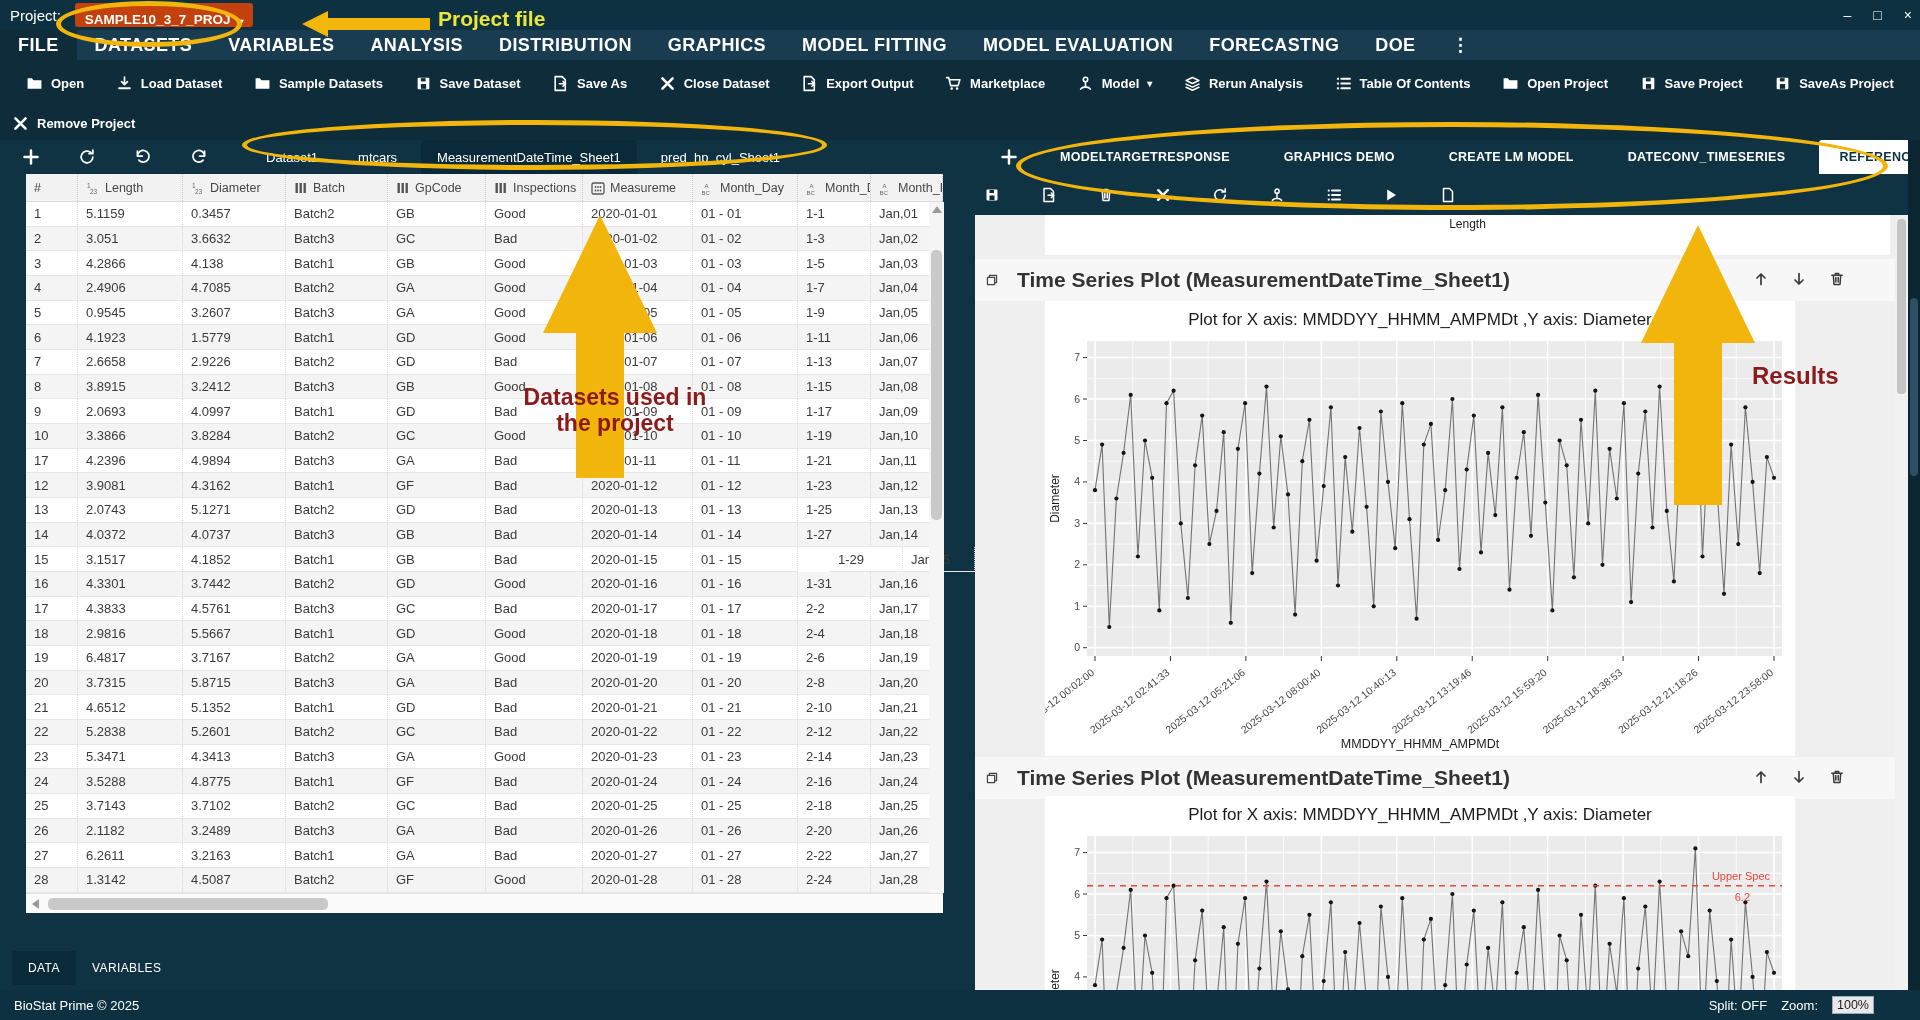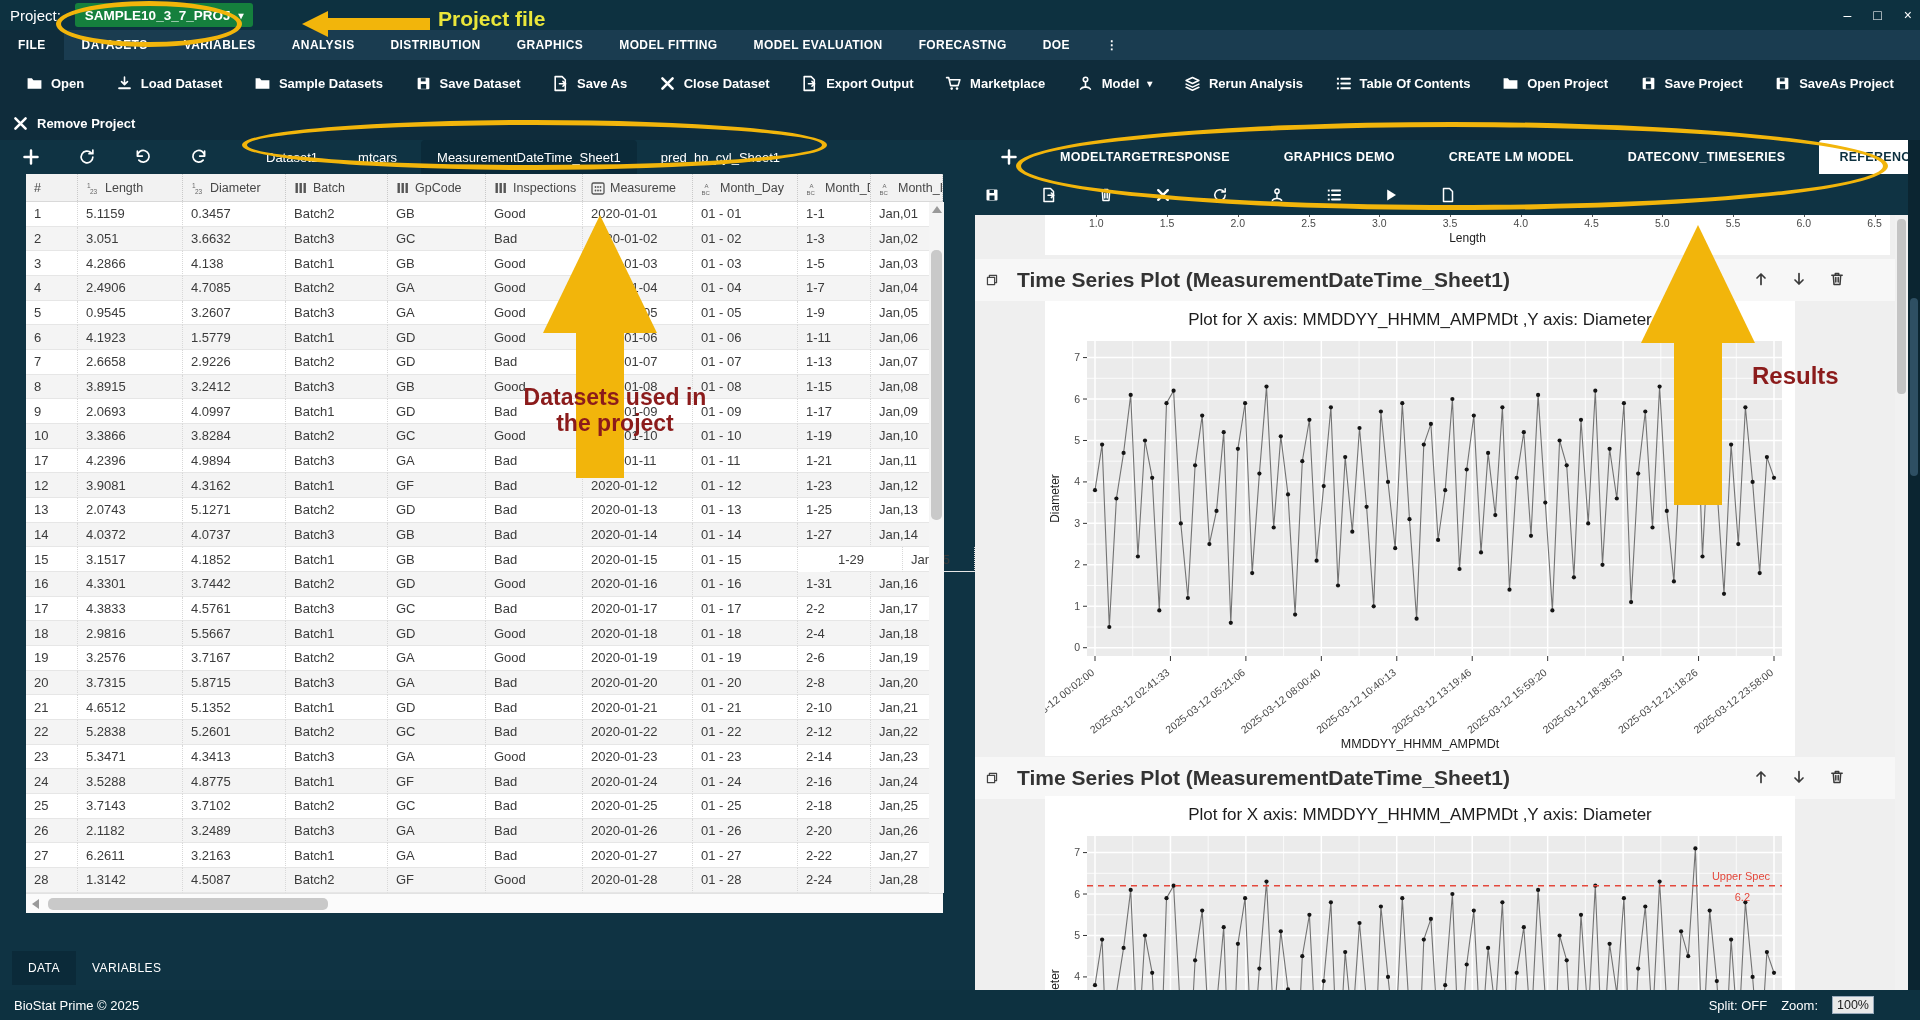--- a/index.html
+++ b/index.html
@@ -3,28 +3,28 @@
 <meta charset="utf-8">
 <style>
   * { margin:0; padding:0; box-sizing:border-box; }
   html,body { width:1920px; height:1020px; overflow:hidden; }
   body { font-family:"Liberation Sans", sans-serif; background:#0F3343; position:relative; color:#fff; }
   .abs { position:absolute; }
 
   
   #titlebar { left:0; top:0; width:1920px; height:30px; background:#0D3140; display:flex; align-items:center; }
   #project-label { font-size:15px; margin-left:10px; font-weight:400; }
-  #project-dd { margin-left:14px; background:#15803d; border-radius:3px; height:24px; display:flex; align-items:center;
+  #project-dd { margin-left:14px; background:#c2410c; border-radius:3px; height:24px; display:flex; align-items:flex-end;
                 padding:0 10px; font-size:13.5px; font-weight:bold; cursor:pointer; }
   #project-dd .caret { margin-left:8px; font-size:10px; }
   #win-controls { position:absolute; right:8px; top:0; height:30px; display:flex; align-items:center; gap:22px; font-size:14px; }
   #win-controls span { cursor:pointer; }
 
   #menubar { left:0; top:30px; width:1920px; height:30px; background:#1A3C50; display:flex; align-items:flex-end; }
-  .menu-tab { height:30px; display:flex; align-items:center; padding:0 18px; font-size:12px; font-weight:bold;
+  .menu-tab { height:30px; display:flex; align-items:center; padding:0 18px; font-size:18px; font-weight:bold;
               letter-spacing:.4px; cursor:pointer; white-space:nowrap; }
   .menu-tab.active { background:#0F2C3B; }
 
   #toolbar { left:0; top:60px; width:1920px; height:46px; background:#0F2C3B; display:flex; align-items:center;
              justify-content:space-between; padding:0 26px; }
   .titem { display:flex; align-items:center; gap:8px; font-size:13px; font-weight:600; cursor:pointer; white-space:nowrap; }
   .titem .icon, .btn-icon .icon { width:17px; height:17px; display:inline-flex; }
   .titem .icon svg, .btn-icon svg { width:100%; height:100%; }
   #toolbar2 { left:0; top:106px; width:1920px; height:34px; background:#0F2C3B; display:flex; align-items:center; padding:0 12px; }
 
@@ -608,21 +608,21 @@
           <div class="gcell" style="width: 102px; flex: 0 0 102px;">Batch1</div>
           <div class="gcell" style="width: 98px; flex: 0 0 98px;">GD</div>
           <div class="gcell" style="width: 97px; flex: 0 0 97px;">Good</div>
           <div class="gcell" style="width: 110px; flex: 0 0 110px;">2020-01-18</div>
           <div class="gcell" style="width: 105px; flex: 0 0 105px;">01 - 18</div>
           <div class="gcell" style="width: 73px; flex: 0 0 73px;">2-4</div>
           <div class="gcell" style="width: 72px; flex: 0 0 72px;">Jan,18</div>
         </div>
         <div class="grow">
           <div class="gcell" style="width: 52px; flex: 0 0 52px;">19</div>
-          <div class="gcell" style="width: 105px; flex: 0 0 105px;">3.2576</div>
+          <div class="gcell" style="width: 105px; flex: 0 0 105px;">6.4817</div>
           <div class="gcell" style="width: 103px; flex: 0 0 103px;">3.7167</div>
           <div class="gcell" style="width: 102px; flex: 0 0 102px;">Batch2</div>
           <div class="gcell" style="width: 98px; flex: 0 0 98px;">GA</div>
           <div class="gcell" style="width: 97px; flex: 0 0 97px;">Good</div>
           <div class="gcell" style="width: 110px; flex: 0 0 110px;">2020-01-19</div>
           <div class="gcell" style="width: 105px; flex: 0 0 105px;">01 - 19</div>
           <div class="gcell" style="width: 73px; flex: 0 0 73px;">2-6</div>
           <div class="gcell" style="width: 72px; flex: 0 0 72px;">Jan,19</div>
         </div>
         <div class="grow">
@@ -814,34 +814,20 @@
         <svg viewBox="0 0 16 16" width="100%" height="100%" fill="none" stroke="currentColor" stroke-width="1.5" stroke-linecap="round" stroke-linejoin="round">
           <path d="M3.5 1.5h6l3 3v10h-9z"></path>
         </svg>
       </span>
     </div>
 </div>
 
 <div id="results">
 
   <div class="card sliver" style="left:70px; top:0; width:845px; height:40px;">
-    <div class="sliver-ticks" id="sliver-ticks">
-        <span>1.0</span>
-        <span>1.5</span>
-        <span>2.0</span>
-        <span>2.5</span>
-        <span>3.0</span>
-        <span>3.5</span>
-        <span>4.0</span>
-        <span>4.5</span>
-        <span>5.0</span>
-        <span>5.5</span>
-        <span>6.0</span>
-        <span>6.5</span>
-      </div>
     <div class="sliver-xlabel">Length</div>
   </div>
 
   <div class="sec-header" style="top:44px;">
     <span class="restore btn-icon">
         <svg viewBox="0 0 16 16" width="100%" height="100%" fill="none" stroke="currentColor" stroke-width="1.5" stroke-linecap="round" stroke-linejoin="round">
           <rect x="2.8" y="5" width="8.2" height="8.2" stroke-width="1.4"></rect>
           <path d="M5 5V2.8h8.2V11h-2.2" stroke-width="1.4"></path>
         </svg>
       </span>

